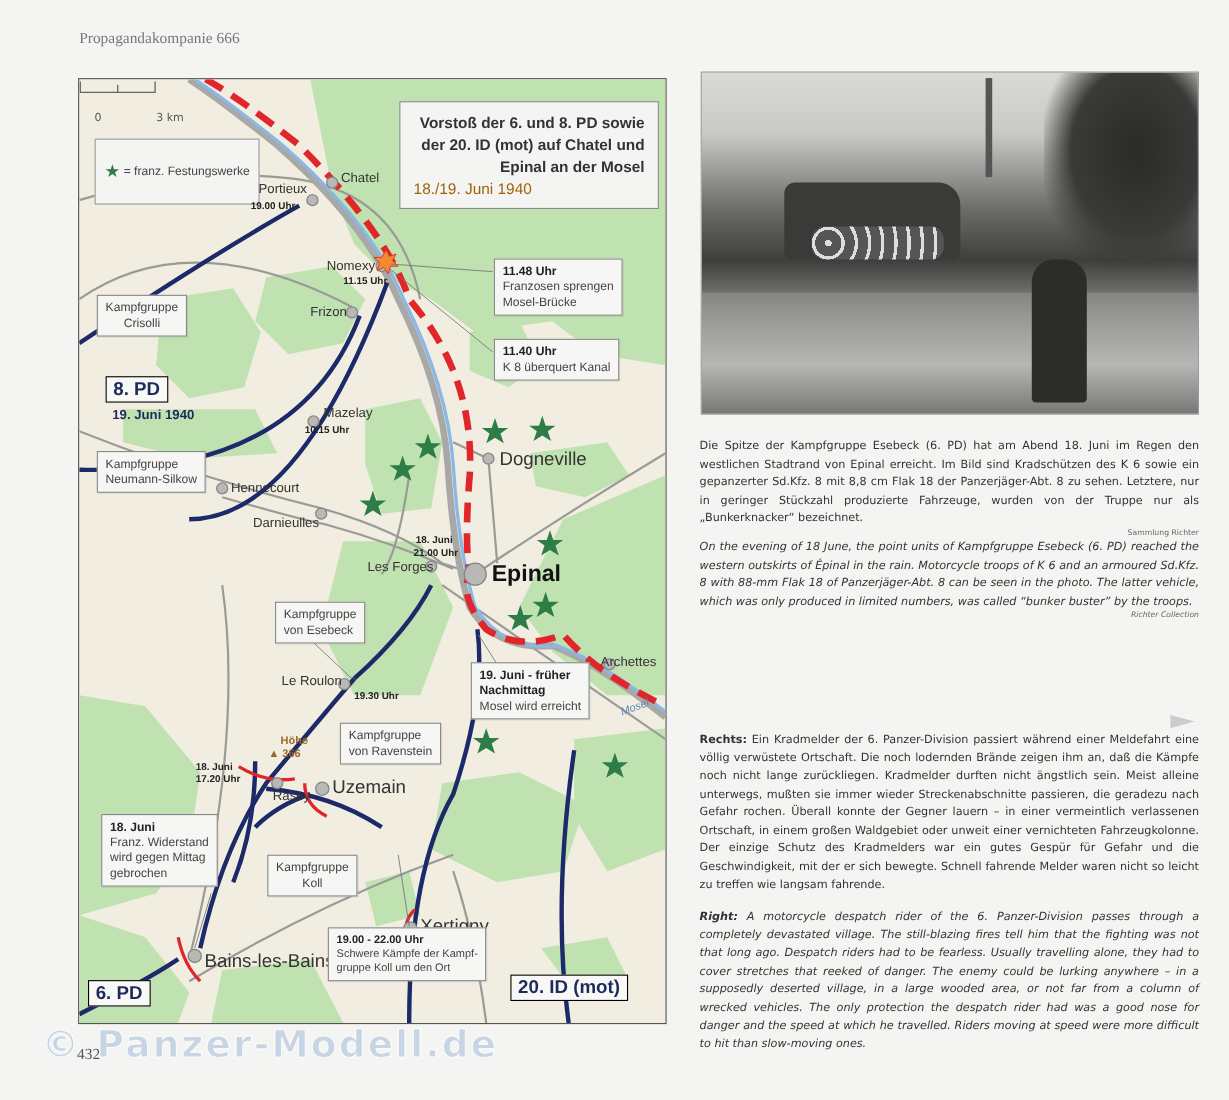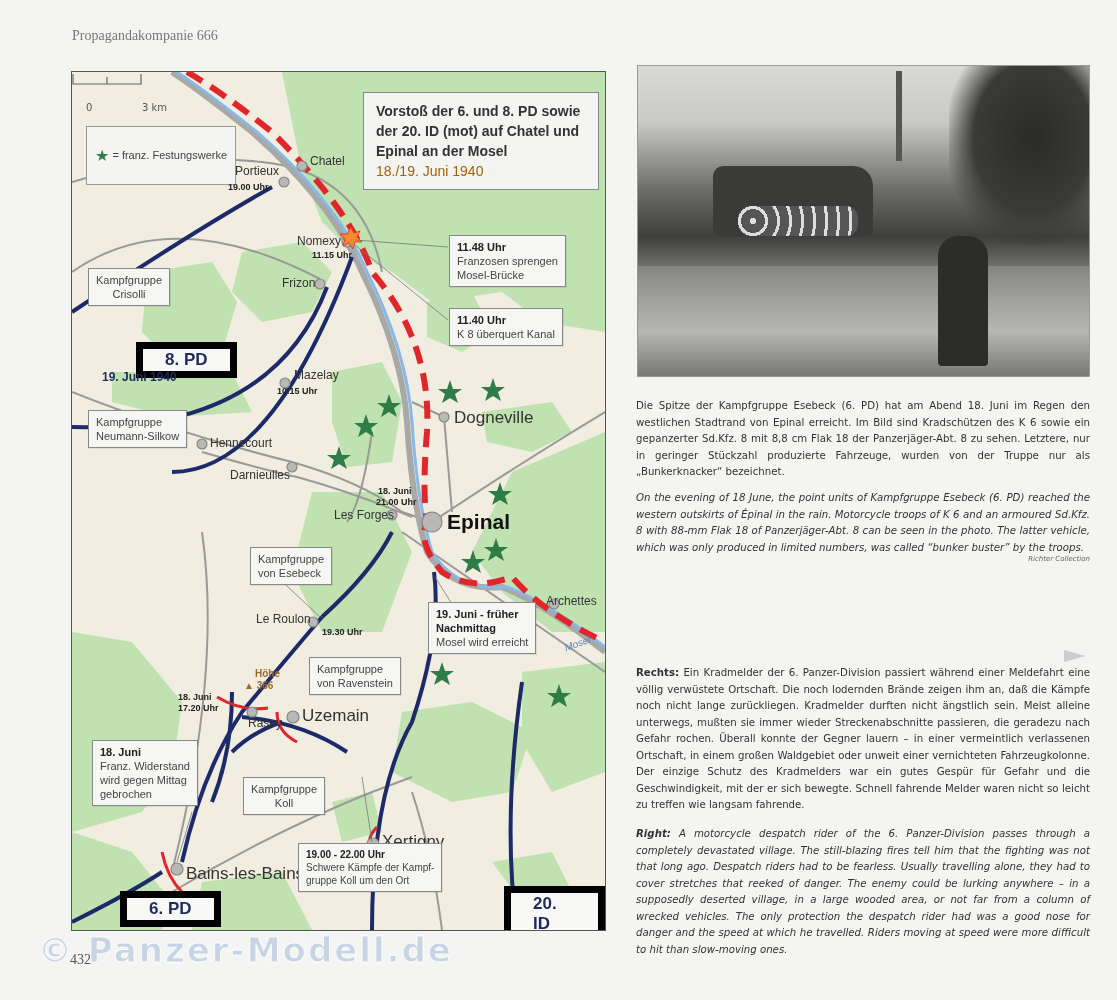--- a/index.html
+++ b/index.html
@@ -10,23 +10,23 @@
   .map{position:absolute;left:71px;top:71px;width:533px;height:858px;border:1px solid #555;background:#f1ede0;overflow:hidden;}
   .map svg{position:absolute;left:0;top:0;}
   .lbl{position:absolute;font-family:"DejaVu Sans",sans-serif;color:#333;white-space:nowrap;}
   .town{font-size:12px;font-family:"Liberation Sans",sans-serif;}
   .town-big{font-size:17px;font-family:"Liberation Sans",sans-serif;}
   .town-xl{font-size:21px;font-weight:bold;font-family:"Liberation Sans",sans-serif;color:#111;}
   .time{font-size:9px;font-weight:bold;color:#222;font-family:"Liberation Sans",sans-serif;}
   .box{position:absolute;background:#f6f6f4;border:1px solid #888;font-family:"Liberation Sans",sans-serif;font-size:11px;color:#444;line-height:14px;padding:4px 7px;box-shadow:1px 1px 0 rgba(0,0,0,0.08);}
   .box b{color:#222;}
   .title-box{position:absolute;left:291px;top:20px;width:210px;background:#f4f4f2;border:1px solid #888;padding:8px 12px;font-family:"Liberation Sans",sans-serif;}
-  .title-box .t{font-size:14px;font-weight:bold;color:#333;line-height:20px;}
+  .title-box .t{font-size:14px;font-weight:bold;color:#333;line-height:20px;text-align:right;}
   .title-box .d{font-size:14px;color:#a16207;line-height:20px;}
-  .unit{position:absolute;background:#f8f8f6;border:7px solid #000000;font-family:"Liberation Sans",sans-serif;font-weight:bold;color:#1d2a5c;font-size:17px;padding:1px 22px;margin-left:40px;}
+  .unit{position:absolute;background:#f8f8f6;border:1px solid #000000;font-family:"Liberation Sans",sans-serif;font-weight:bold;color:#1d2a5c;font-size:17px;padding:1px 6px;}
   .unit-date{position:absolute;font-family:"Liberation Sans",sans-serif;font-weight:bold;font-size:12px;color:#1d2a5c;text-align:right;}
   .legend{position:absolute;left:14px;top:54px;background:#f4f4f2;border:1px solid #999;padding:19px 8px;font-size:11px;color:#444;font-family:"Liberation Sans",sans-serif;}
   .legend .star{color:#2e7d47;font-size:16px;vertical-align:-2px;}
   .scale{position:absolute;left:16px;top:20px;width:70px;height:14px;}
   .scale-lbl{position:absolute;font-size:10px;color:#555;}
   .hoehe{position:absolute;font-size:10px;font-weight:bold;color:#9a6a2c;line-height:11px;font-family:"Liberation Sans",sans-serif;}
   .photo{position:absolute;left:637px;top:65px;width:451px;height:310px;background:linear-gradient(180deg,#d9d9d6 0%,#c9c9c6 18%,#6c6c6a 40%,#3e3e3c 55%,#8a8a88 70%,#b2b2b0 85%,#6a6a68 100%);border:1px solid #999;overflow:hidden;}
   .photo .trees{position:absolute;right:0;top:0;width:140px;height:180px;background:radial-gradient(ellipse at 60% 40%,#2a2a28 0%,#3a3a38 50%,rgba(60,60,58,0) 75%);}
   .photo .halftrack{position:absolute;left:75px;top:100px;width:160px;height:70px;background:#3a3a38;border-radius:10px 20px 6px 6px;}
   .photo .wheels{position:absolute;left:100px;top:140px;width:120px;height:30px;background:repeating-radial-gradient(circle at 15px 15px,#ddd 0 3px,#555 3px 12px);border-radius:12px;}
@@ -251,20 +251,21 @@
   <div class="chimney"></div>
   <div class="trees"></div>
   <div class="road"></div>
   <div class="halftrack"></div>
   <div class="wheels"></div>
   <div class="soldier"></div>
 </div>
 
 <div class="caption" style="top:398px;">
   <span>Die Spitze der Kampfgruppe Esebeck (6. PD) hat am Abend 18. Juni im Regen den westlichen Stadtrand von Epinal erreicht. Im Bild sind Kradschützen des K 6 sowie ein gepanzerter Sd.Kfz. 8 mit 8,8 cm Flak 18 der Panzerjäger-Abt. 8 zu sehen. Letztere, nur in geringer Stückzahl produzierte Fahrzeuge, wurden von der Truppe nur als „Bunkerknacker“ bezeichnet.</span>
+  <span class="credit">Sammlung Richter</span>
 </div>
 <div class="caption it" style="top:490px;">
   <span>On the evening of 18 June, the point units of Kampfgruppe Esebeck (6. PD) reached the western outskirts of Épinal in the rain. Motorcycle troops of K 6 and an armoured Sd.Kfz. 8 with 88-mm Flak 18 of Panzerjäger-Abt. 8 can be seen in the photo. The latter vehicle, which was only produced in limited numbers, was called “bunker buster” by the troops.</span>
   <span class="credit">Richter Collection</span>
 </div>
 
 <div class="arrow-deco"></div>
 
 <div class="caption" style="top:665px;">
   <b>Rechts:</b>

